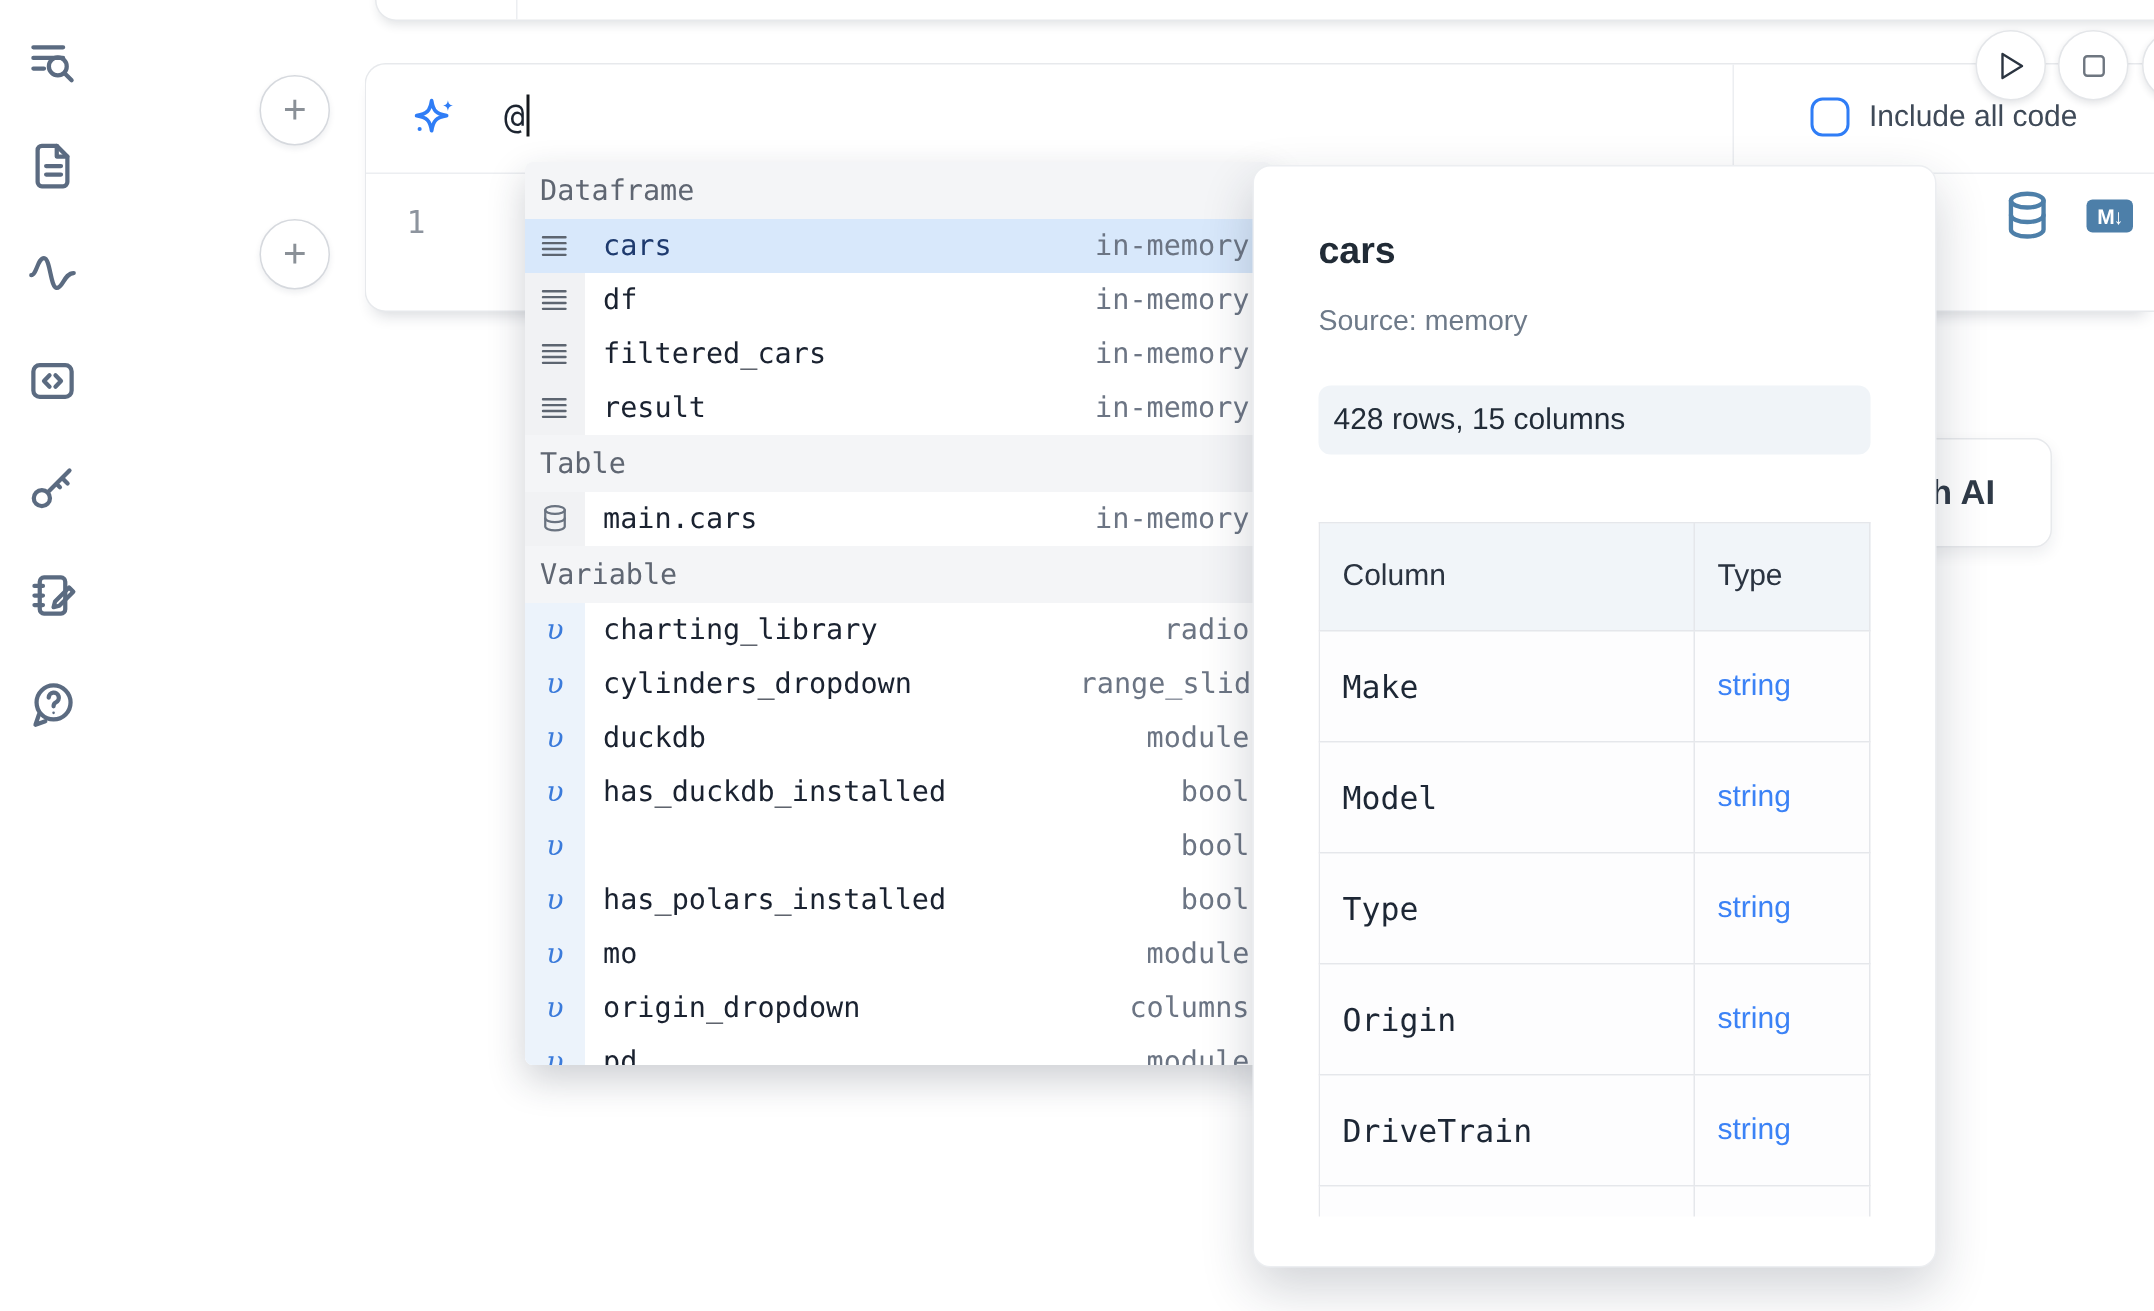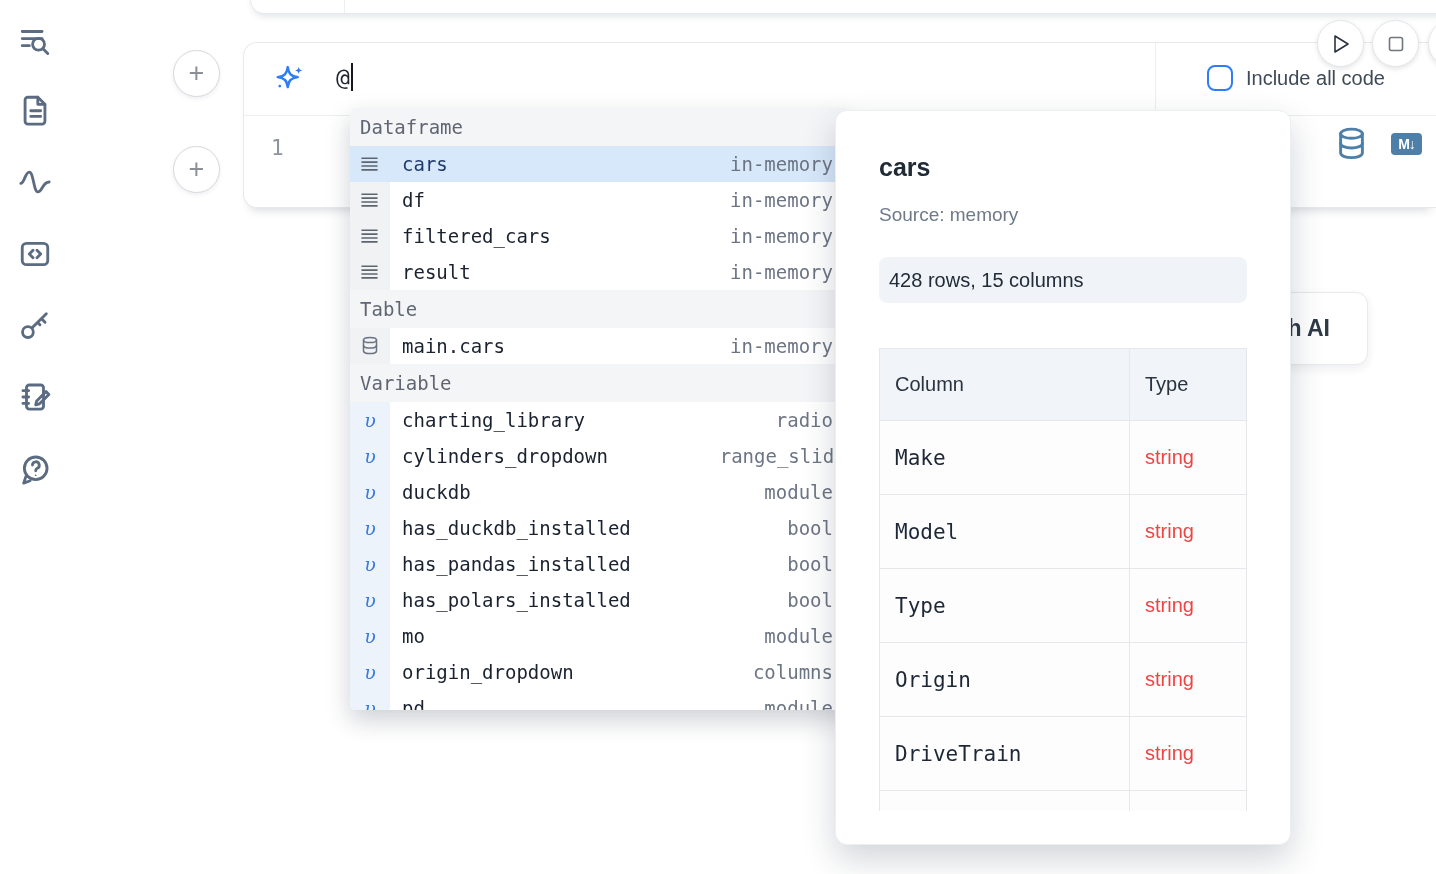--- a/index.html
+++ b/index.html
@@ -74,21 +74,21 @@
   .panel-source{position:absolute;left:43px;top:93px;font-size:19px;color:#6e7a89;}
   .panel-badge{position:absolute;left:43px;top:146px;width:368px;height:46px;background:#f0f4f8;
     border-radius:8px;box-sizing:border-box;display:flex;align-items:center;padding-left:10px;
     font-size:20px;color:#222c38;}
   .tbl-wrap{position:absolute;left:43px;top:237px;width:369px;height:463px;overflow:hidden;}
   table.schema{border-collapse:collapse;width:368px;}
   table.schema th,table.schema td{border:1px solid #e5e7eb;text-align:left;padding:0 0 0 15px;margin-left:33px;}
   table.schema th{height:71px;background:#f1f5f9;font-weight:400;font-size:20px;color:#2a3340;}
   table.schema td{height:73px;background:#fdfdfe;}
   td.cname{font-family:"DejaVu Sans Mono",monospace;font-size:21px;color:#1d2735;}
-  td.ctype{font-size:20px;color:#ef4444;}
+  td.ctype{font-size:20px;color:#3b82f6;}
 
   
   .ai-gen{position:absolute;left:1150px;top:292px;width:218px;height:73px;background:#fff;
     border:1px solid #e7e9ec;border-radius:12px;box-shadow:0 4px 10px rgba(30,40,60,.08);z-index:3;
     display:flex;align-items:center;justify-content:flex-end;padding-right:37px;box-sizing:border-box;
     font-size:23px;font-weight:700;color:#2f3a47;cursor:pointer;white-space:nowrap;overflow:hidden;}
 </style>
 </head>
 <body>
 
@@ -271,21 +271,20 @@
       <span class="ac-gutter">
           <span class="vglyph">υ</span>
         </span>
       <span class="ac-name">has_duckdb_installed</span>
       <span class="ac-type">bool</span>
     </div>
     <div class="ac-row var">
       <span class="ac-gutter">
           <span class="vglyph">υ</span>
         </span>
-      <span class="ac-name">has_pandas_installed</span>
       <span class="ac-type">bool</span>
     </div>
     <div class="ac-row var">
       <span class="ac-gutter">
           <span class="vglyph">υ</span>
         </span>
       <span class="ac-name">has_polars_installed</span>
       <span class="ac-type">bool</span>
     </div>
     <div class="ac-row var">

